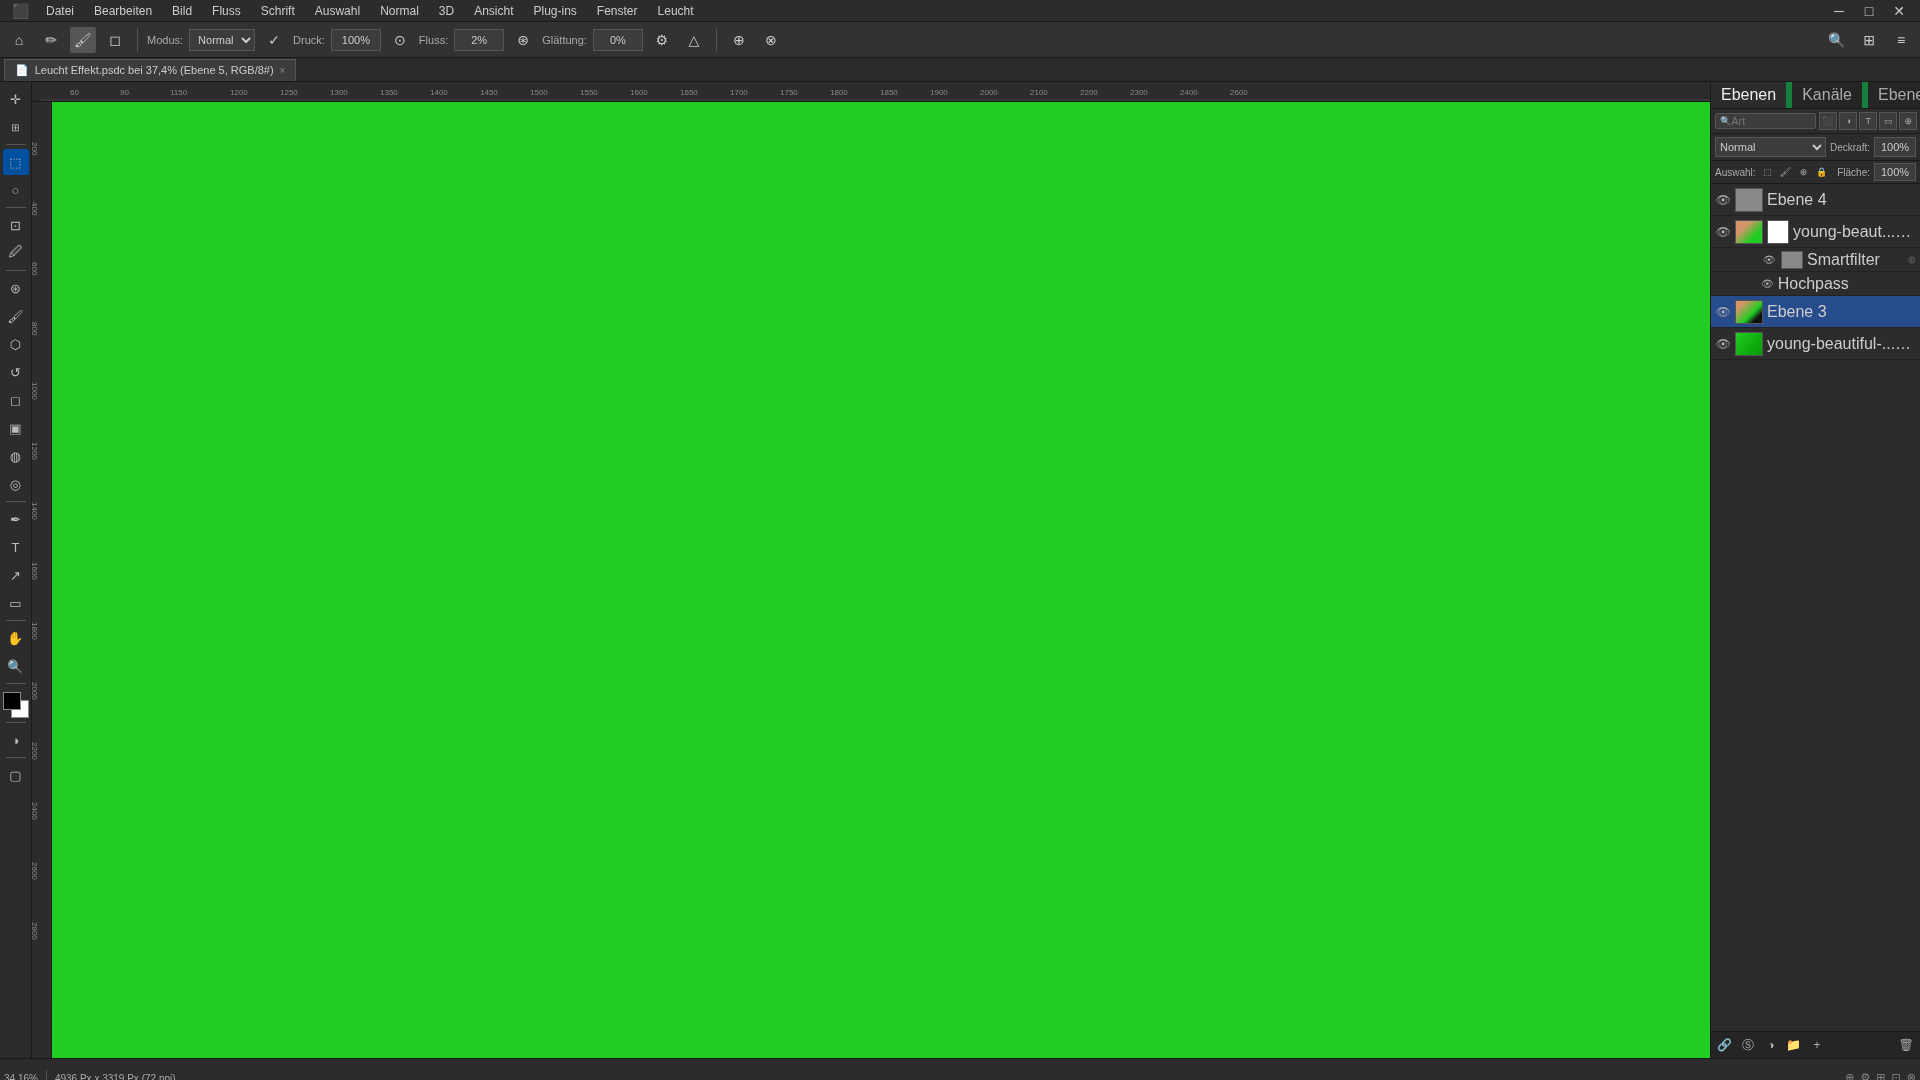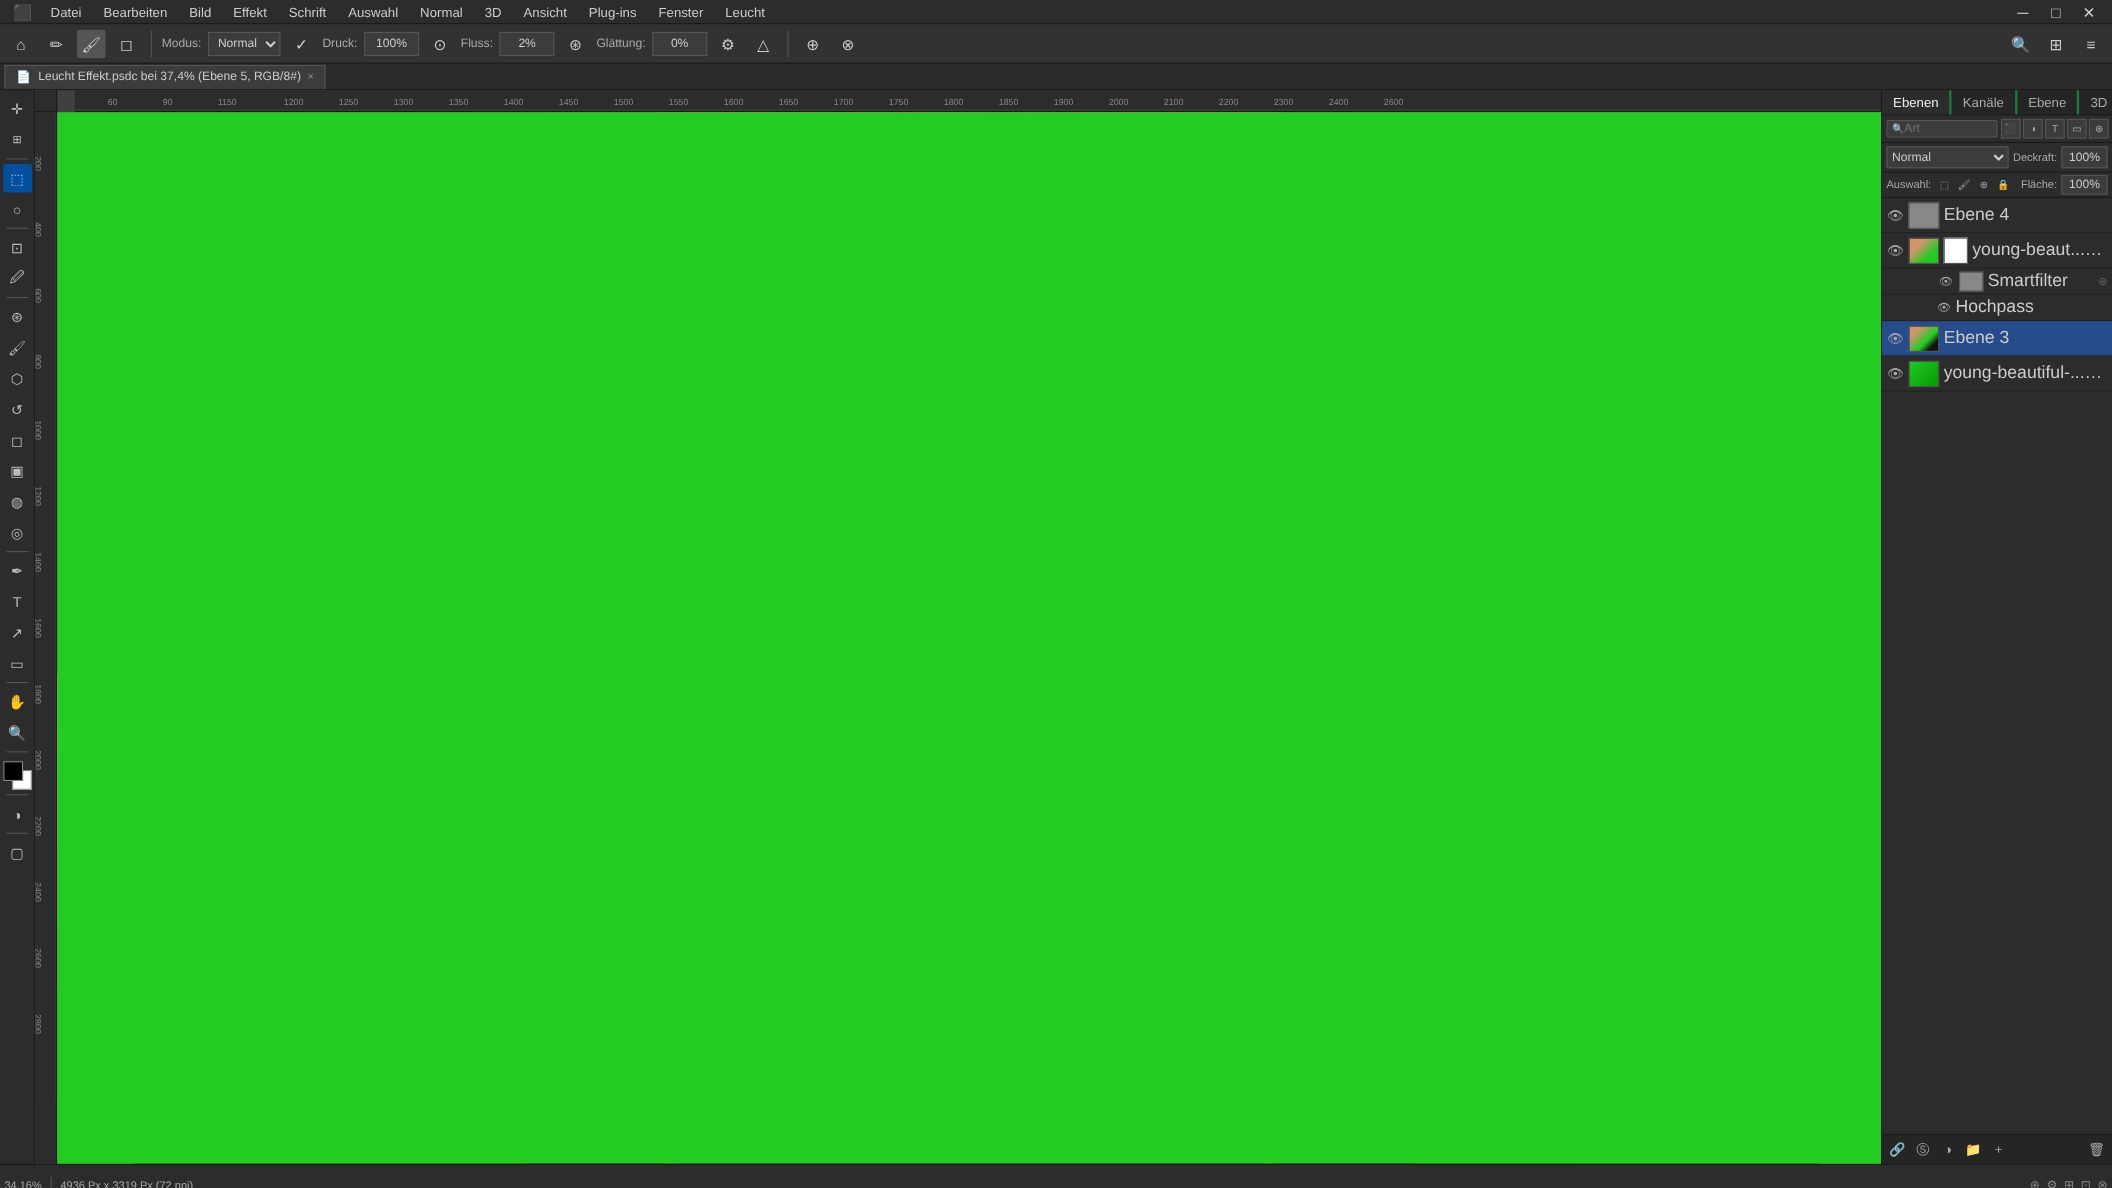--- a/index.html
+++ b/index.html
@@ -178,21 +178,21 @@
     #canvas-area {
       flex: 1;
       background: #404040;
       position: relative;
       overflow: hidden;
     }
 
     
     #ruler-top {
       position: absolute;
-      top: 0; left: 36px; right: 0;
+      top: 0; left: 8px; right: 0;
       height: 20px;
       background: #2c2c2c;
       border-bottom: 1px solid #1a1a1a;
       display: flex;
       align-items: flex-end;
       overflow: hidden;
     }
     #ruler-left {
       position: absolute;
       top: 20px; left: 0; bottom: 0;
@@ -269,24 +269,24 @@
     }
 
     
     #panel-tabs {
       display: flex;
       background: #252525;
       border-bottom: 1px solid #1a1a1a;
     }
     .panel-tab {
       padding: 4px 10px;
-      font-size: 12px;
+      font-size: 16px;
       color: #aaa;
       cursor: pointer;
-      border-right: 2px solid #15803d;
+      border-right: 6px solid #15803d;
     }
     .panel-tab.active {
       background: #2c2c2c;
       color: #eee;
     }
 
     
     #layers-panel {
       flex: 1;
       display: flex;
@@ -507,21 +507,21 @@
     }
   </style>
 </head>
 <body>
 
 <div id="menubar">
   <div class="toolbar-btn">⬛</div>
   <div class="menu-item">Datei</div>
   <div class="menu-item">Bearbeiten</div>
   <div class="menu-item">Bild</div>
-  <div class="menu-item">Effekt</div>
+  <div class="menu-item">Fluss</div>
   <div class="menu-item">Schrift</div>
   <div class="menu-item">Auswahl</div>
   <div class="menu-item">Normal</div>
   <div class="menu-item">3D</div>
   <div class="menu-item">Ansicht</div>
   <div class="menu-item">Plug-ins</div>
   <div class="menu-item">Fenster</div>
   <div class="menu-item">Leucht</div>
   <div style="flex:1"></div>
   <div class="toolbar-btn">─</div>

